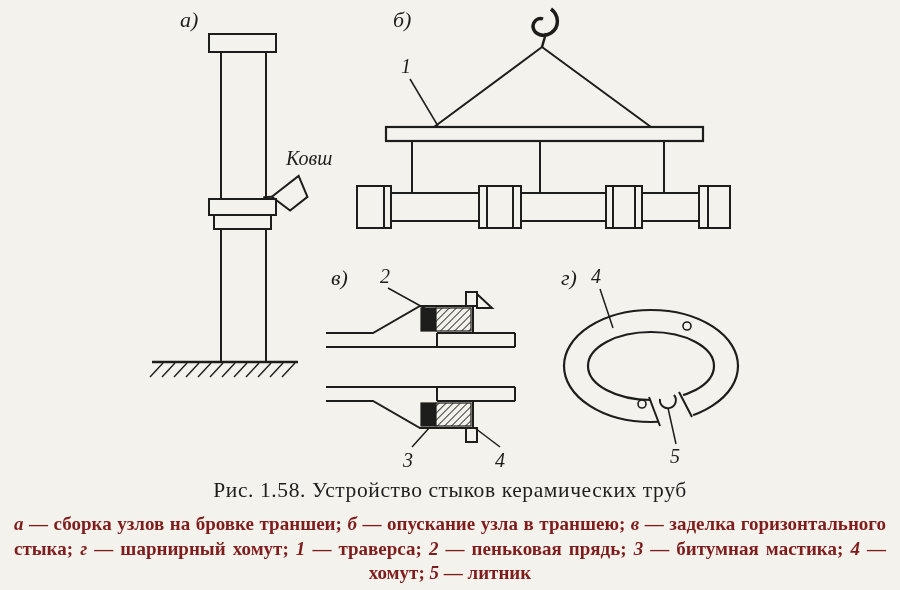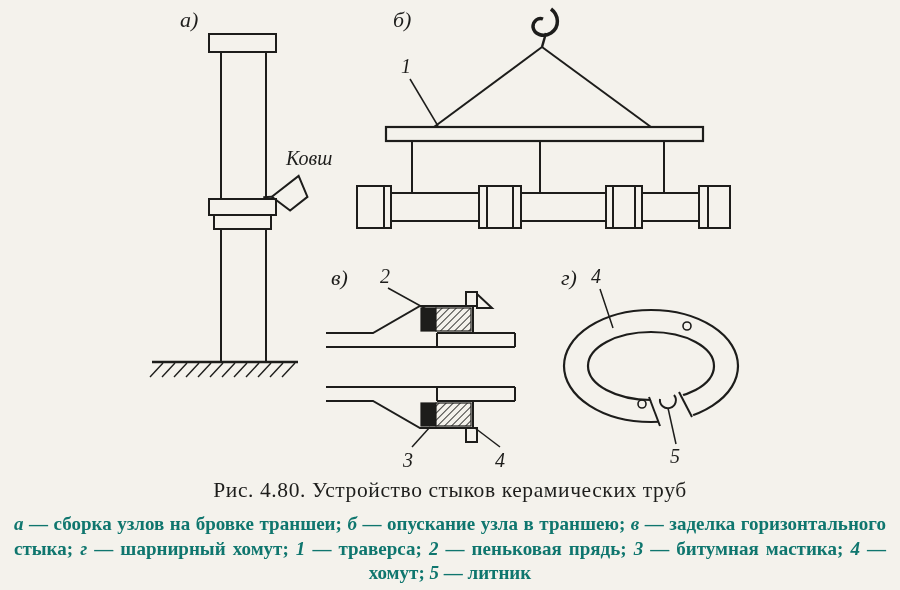--- a/index.html
+++ b/index.html
@@ -20,21 +20,21 @@
     font:500 21.5px "Liberation Serif", serif;
     letter-spacing:.6px;
     color:#1d1d1b;
   }
   .legend{
     position:absolute;top:512px;left:14px;right:14px;
     font:700 19px "Liberation Serif", serif;
     line-height:1.3;
     text-align:justify;
     text-align-last:center;
-    color:#0f766e;
+    color:#7f1d1d;
     margin:0;
   }
   .legend i{font-style:italic;}
 </style>
 </head>
 <body>
 
 <div class="page">
 
   <svg class="figure-svg" width="900" height="474" viewBox="0 0 900 474">
@@ -185,17 +185,17 @@
       </g>
 
       <text class="svg-callout" x="591" y="283" stroke="none" fill="#1d1d1b">4</text>
       <line x1="600" y1="289" x2="613" y2="328" stroke-width="1.5"></line>
 
       <text class="svg-callout" x="670" y="463" stroke="none" fill="#1d1d1b">5</text>
       <line x1="676" y1="444" x2="668" y2="408" stroke-width="1.5"></line>
     </g>
   </svg>
 
-  <div class="caption">Рис. 4.80. Устройство стыков керамических труб</div>
+  <div class="caption">Рис. 1.58. Устройство стыков керамических труб</div>
 
   <p class="legend"><span><i>а</i><span> — сборка узлов на бровке траншеи; </span></span><span><i>б</i><span> — опускание узла в траншею; </span></span><span><i>в</i><span> — заделка горизонтального стыка; </span></span><span><i>г</i><span> — шарнирный хомут; </span></span><span><i>1</i><span> — траверса; </span></span><span><i>2</i><span> — пеньковая прядь; </span></span><span><i>3</i><span> — битумная мастика; </span></span><span><i>4</i><span> — хомут; </span></span><span><i>5</i><span> — литник</span></span></p>
 
 </div>
 
 </body></html>

